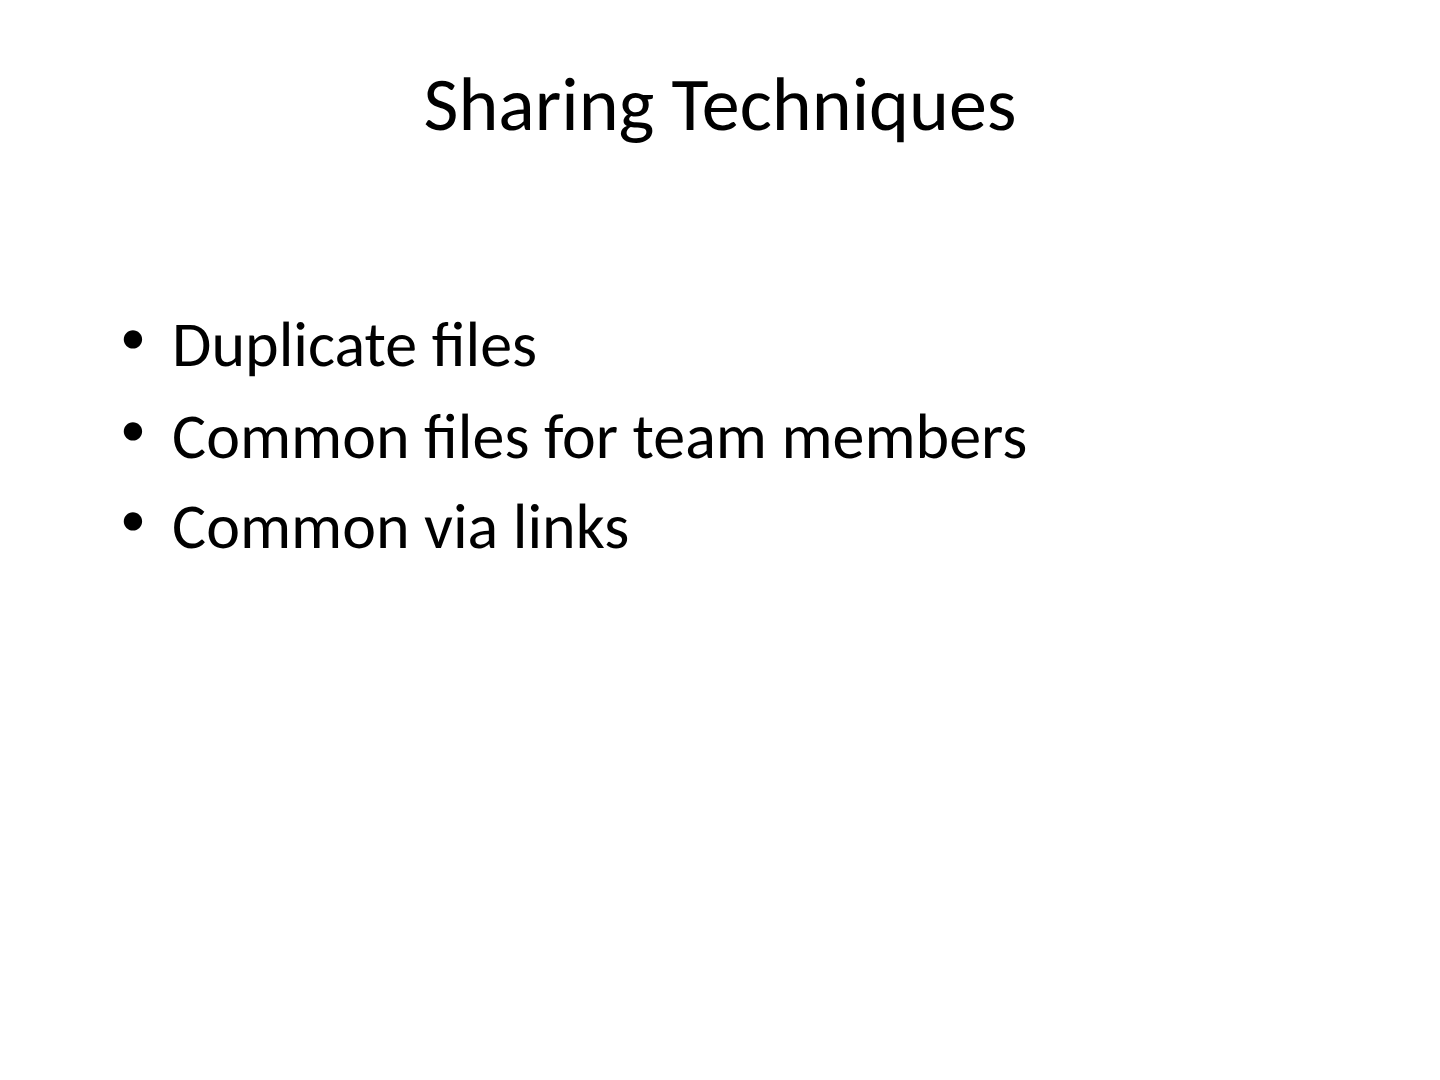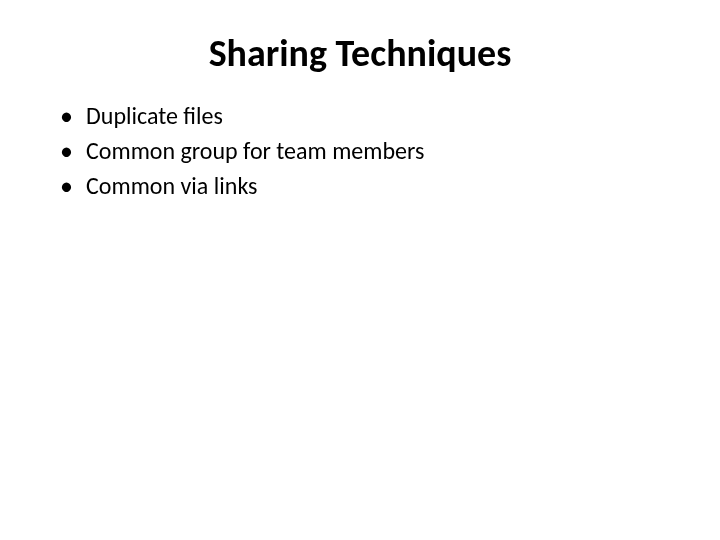--- a/index.html
+++ b/index.html
@@ -15,47 +15,47 @@
       color: #000000;
       overflow: hidden;
     }
     .slide {
       width: 100%;
       height: 100%;
       padding: 30px 50px 40px 50px;
     }
     .title {
       font-size: 38px;
-      font-weight: 700;
+      font-weight: 400;
       text-align: center;
-      margin-bottom: 24px;
+      margin-bottom: 76px;
       letter-spacing: 0;
     }
     .bullet-list {
       list-style: none;
       padding-left: 0;
     }
     .bullet-list li {
-      font-size: 24px;
+      font-size: 32px;
       line-height: 1.3;
       margin-bottom: 4px;
       padding-left: 36px;
       position: relative;
     }
     .bullet-list li::before {
       content: "•";
       position: absolute;
       left: 10px;
       top: 0;
       font-size: 26px;
     }
   </style>
 </head>
 <body>
 
 <div class="slide">
   <h1 class="title">Sharing Techniques</h1>
   <ul class="bullet-list">
     <li>Duplicate files</li>
-    <li>Common group for team members</li>
+    <li>Common files for team members</li>
     <li>Common via links</li>
   </ul>
 </div>
 
 </body></html>

